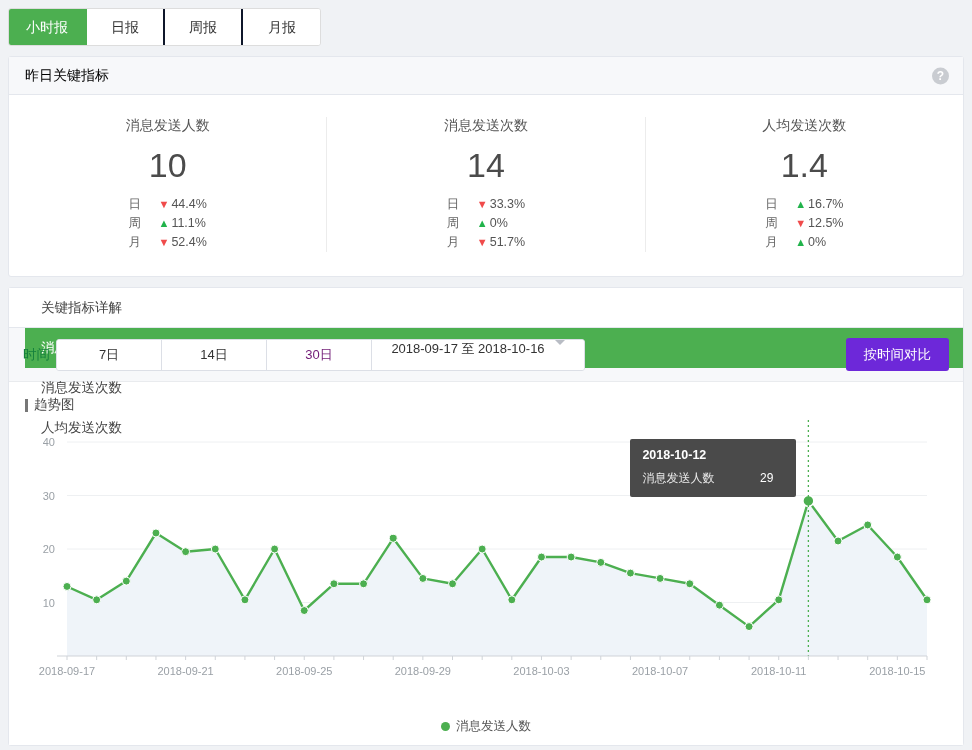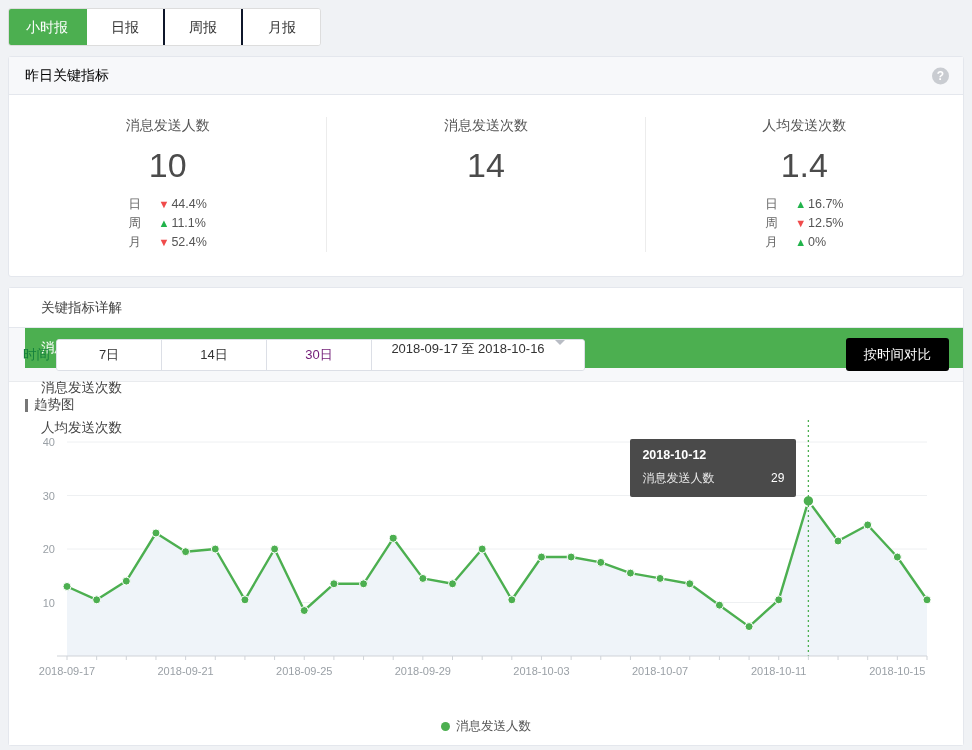--- a/index.html
+++ b/index.html
@@ -165,21 +165,21 @@
   }
   .caret {
     margin-left:10px;
     width:0;height:0;
     border-left:5px solid transparent;
     border-right:5px solid transparent;
     border-top:5px solid #b8bcc4;
   }
   .compare-btn {
     margin-left:auto;
-    background:#000000;
+    background:#6d28d9;
     color:#fff;
     font-size:13.5px;
     border:none;
     border-radius:3px;
     height:33px;
     padding:0 18px;
     cursor:pointer;
     font-family:inherit;
   }
 
@@ -197,21 +197,21 @@
     margin-right:6px;
   }
 
   .chart-area { position:relative; width:954px; height:300px; }
   svg { display:block; }
   .tooltip {
     position:absolute;
     background:#4a4a4a;
     color:#fff;
     border-radius:2px;
-    padding:9px 12px 10px 12px;
+    padding:9px 23px 10px 12px;
     width:166px;
     font-size:12px;
     pointer-events:none;
   }
   .tt-date { font-weight:bold; font-size:12.5px; margin-bottom:8px; }
   .tt-row { display:flex; justify-content:space-between; align-items:center; }
   .tt-name { color:#e8e8e8; }
   .tt-val { color:#fff; }
 
   .legend {
@@ -254,20 +254,31 @@
         </div>
         <div class="delta-row">
           <span class="delta-period">月</span><span class="arrow down">▼</span><span class="delta-val">52.4%</span>
         </div>
       </div>
     </div>
 
     <div class="metric">
       <div class="metric-label">消息发送次数</div>
       <div class="metric-value">14</div>
+      <div class="metric-deltas">
+        <div class="delta-row">
+          <span class="delta-period">日</span><span class="arrow down">▼</span><span class="delta-val">33.3%</span>
+        </div>
+        <div class="delta-row">
+          <span class="delta-period">周</span><span class="arrow up">▲</span><span class="delta-val">0%</span>
+        </div>
+        <div class="delta-row">
+          <span class="delta-period">月</span><span class="arrow down">▼</span><span class="delta-val">51.7%</span>
+        </div>
+      </div>
     </div>
 
     <div class="metric">
       <div class="metric-label">人均发送次数</div>
       <div class="metric-value">1.4</div>
       <div class="metric-deltas">
         <div class="delta-row">
           <span class="delta-period">日</span><span class="arrow up">▲</span><span class="delta-val">16.7%</span>
         </div>
         <div class="delta-row">

